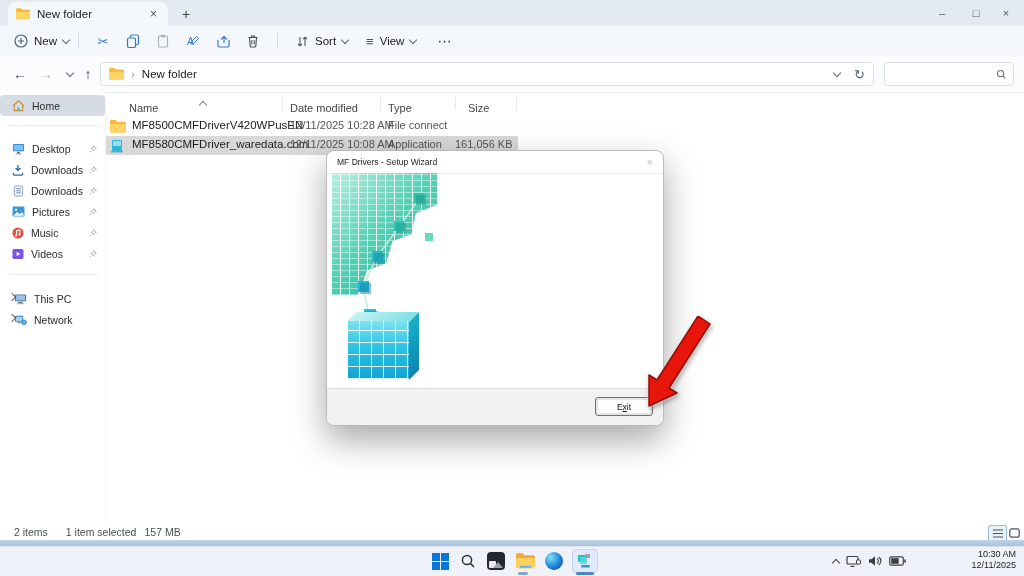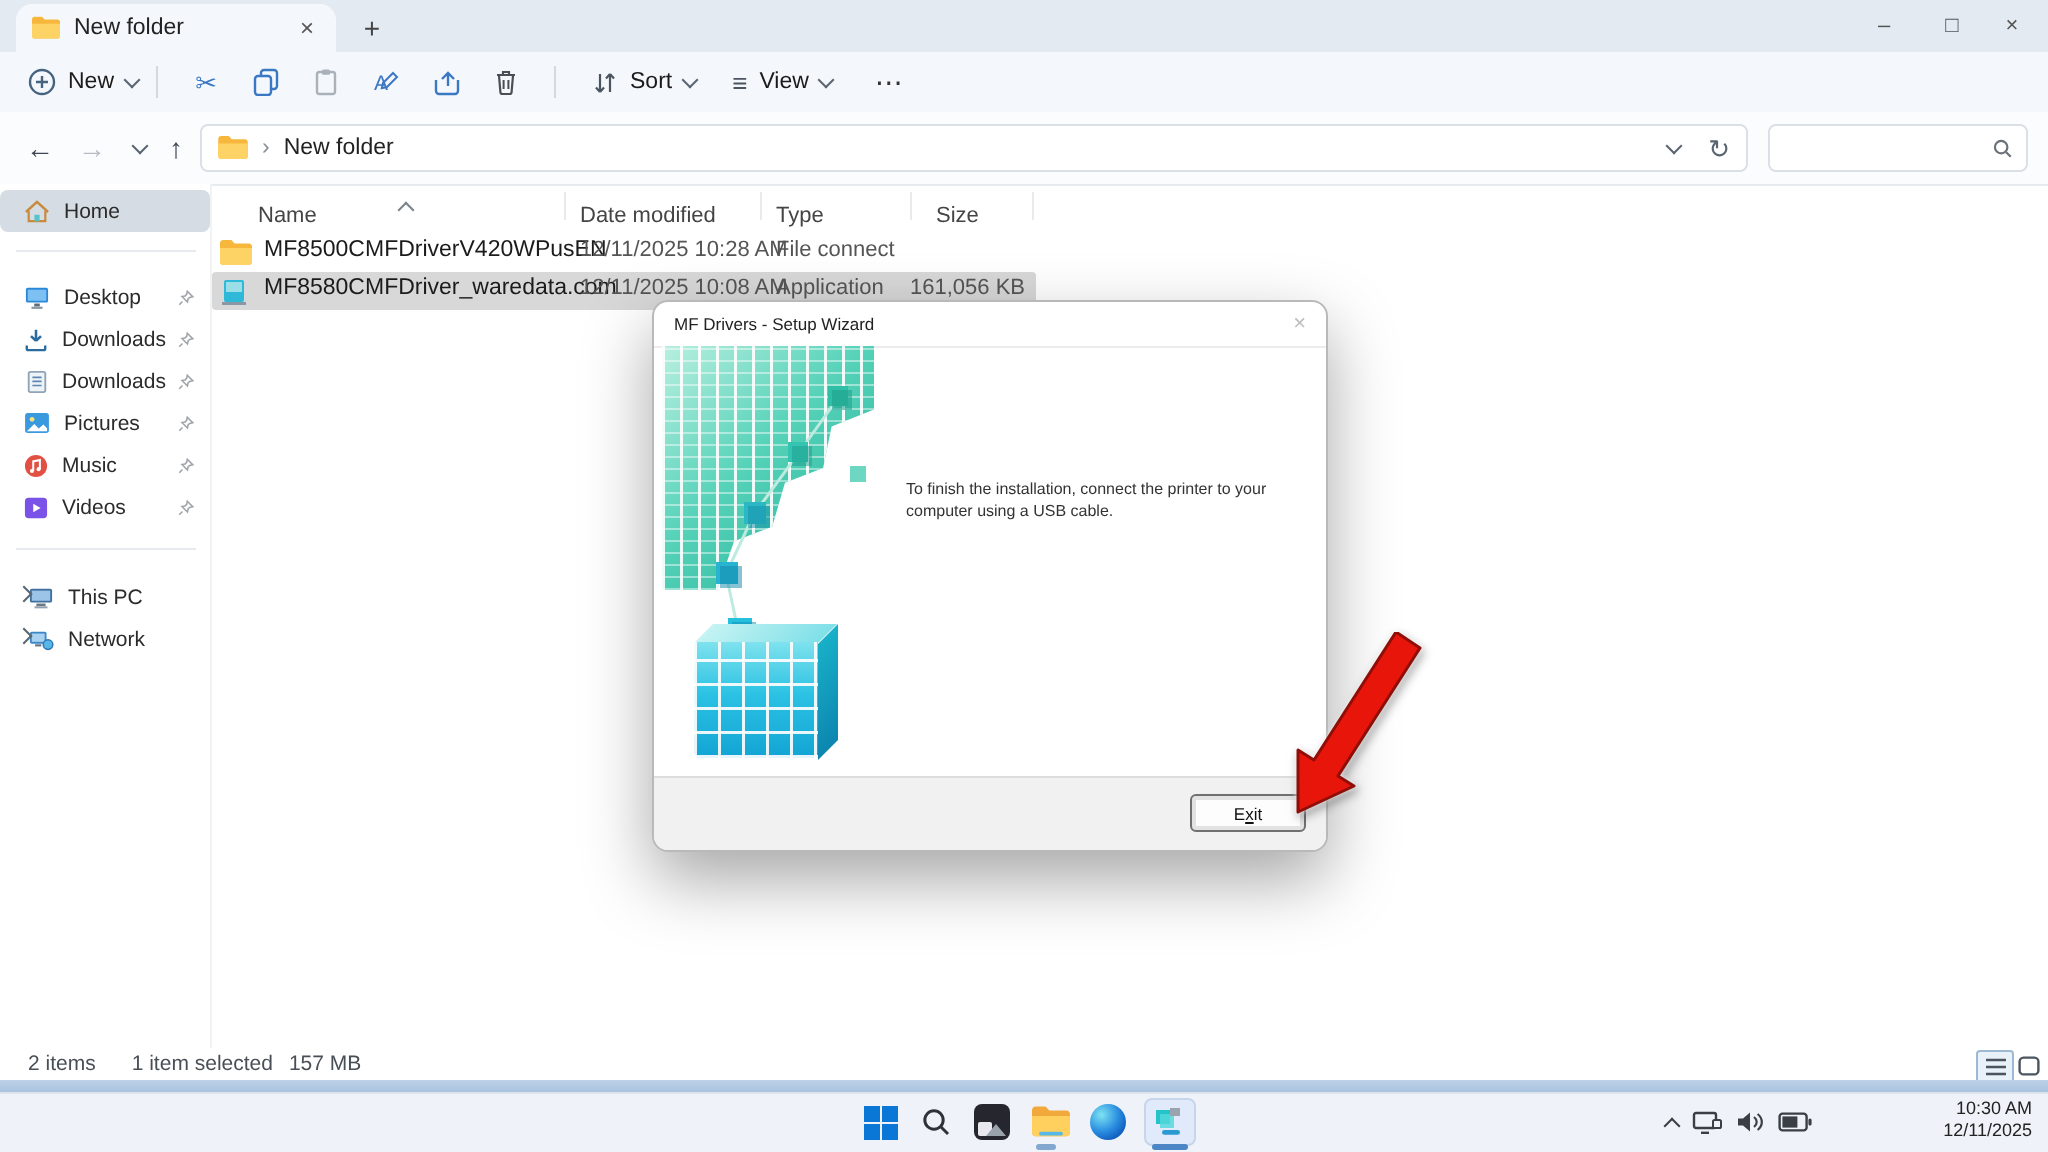--- a/index.html
+++ b/index.html
@@ -399,21 +399,20 @@
           <rect x="47" y="80" width="11" height="11" fill="#158ea8" opacity=".5"></rect>
         <rect x="31" y="108" width="11" height="11" fill="#28b4d0"></rect>
           <rect x="33" y="110" width="11" height="11" fill="#1286ac" opacity=".5"></rect>
         <rect x="37" y="136" width="12" height="12" fill="#25c0dc"></rect>
           <rect x="39" y="138" width="12" height="12" fill="#0f8cb8" opacity=".5"></rect>
         <rect x="98" y="60" width="8" height="8" fill="#49cdb4" opacity=".8"></rect>
       </g>
     </svg>
     <div class="vox-cube"></div>
   </div>
-  <div class="dlg-body">To finish the installation, connect the printer to your computer using a USB cable.</div>
   <div class="dlg-btnbar"></div>
   <div class="exit-btn">
     <span>E</span>
       <u>x</u>
       <span>it</span>
   </div>
 </div>
 
 <div class="arrow-wrap">
   <svg width="86" height="100" viewBox="0 0 86 100">

